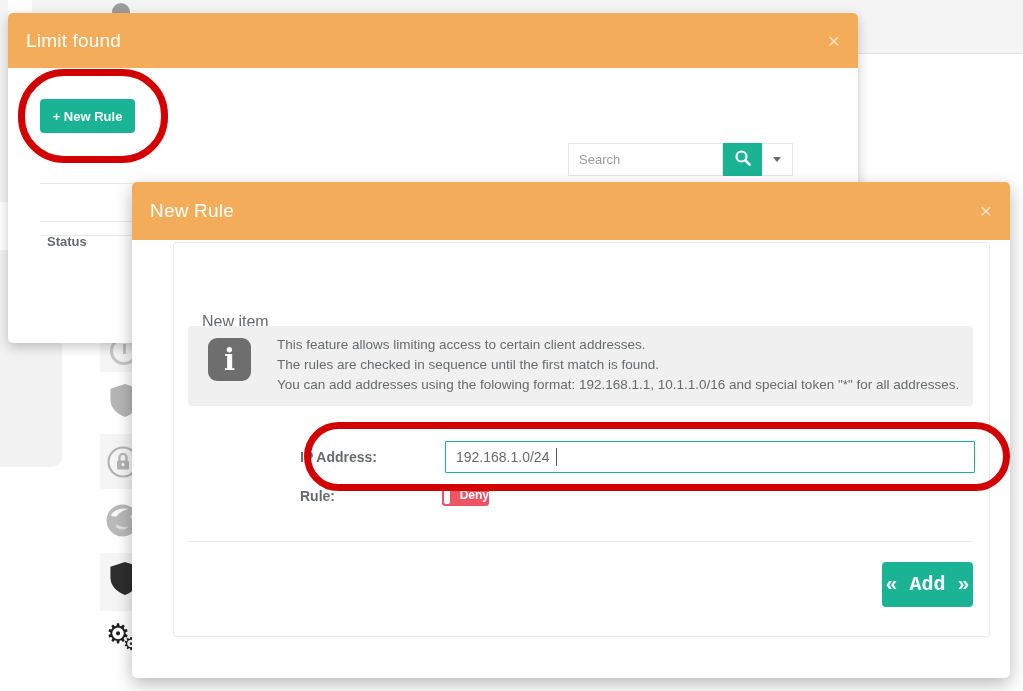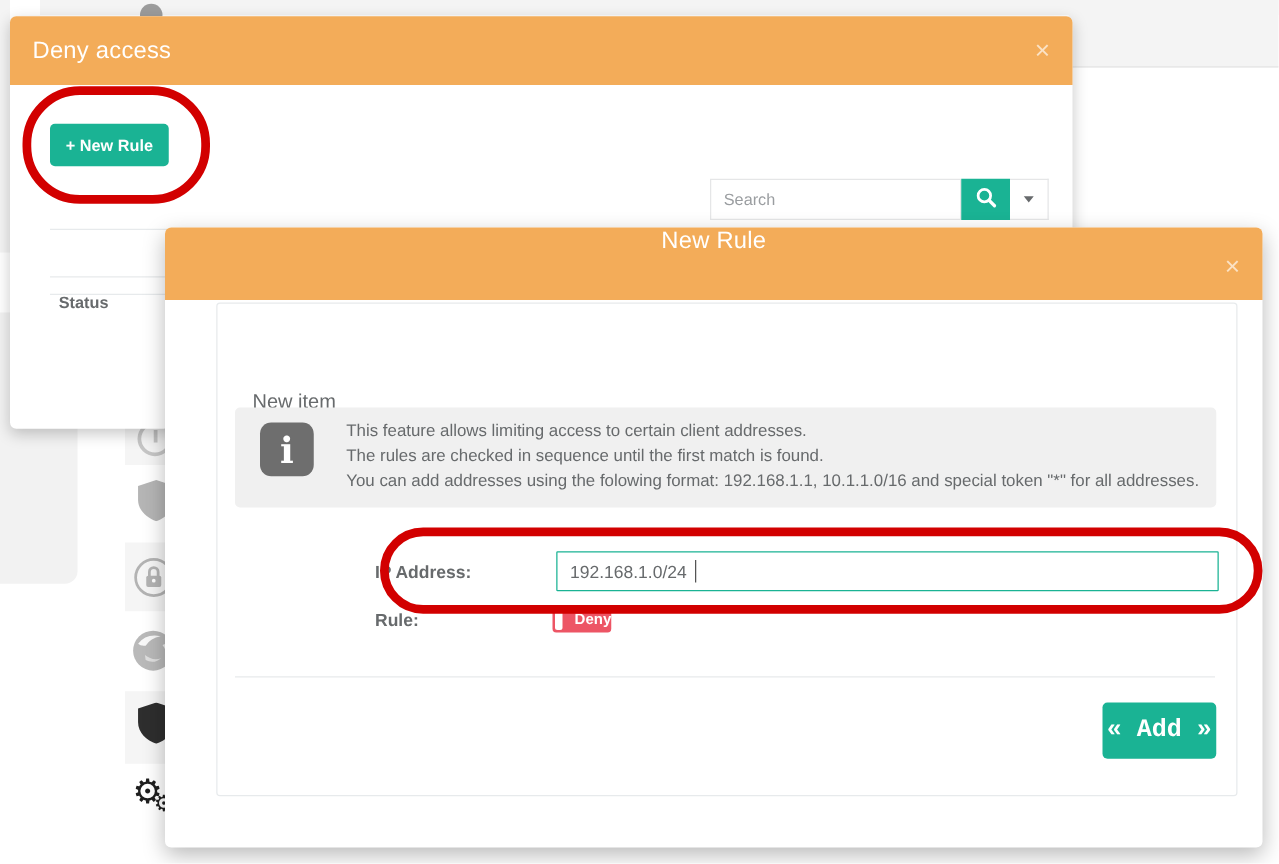--- a/index.html
+++ b/index.html
@@ -38,37 +38,37 @@
                  border-radius:5px; box-shadow:0 4px 12px rgba(0,0,0,.22); z-index:10; }
   .mheader { display:flex; align-items:center; background:#f3ac59; border-radius:5px 5px 0 0; }
   .modal-limit .mheader { height:55px; padding:0 18px; }
   .mtitle { color:#ffffff; font-size:19px; letter-spacing:.2px; }
   .mclose { margin-left:auto; color:rgba(255,255,255,.65); font-size:21px; line-height:20px; cursor:pointer; }
 
   .btn-new-rule { position:absolute; left:32px; top:86px; width:95px; height:34px;
                   background:#1ab394; border:none; border-radius:4px; color:#fff;
                   font-family:"Liberation Sans",sans-serif; font-size:13px; font-weight:bold; cursor:pointer; }
   .search-wrap { position:absolute; left:560px; top:130px; display:flex; align-items:stretch; height:33px; }
-  .search-input { width:201px; height:33px; border:1px solid #e5e6e7; border-radius:0;
+  .search-input { width:155px; height:33px; border:1px solid #e5e6e7; border-radius:0;
                   padding:0 10px; font-family:"Liberation Sans",sans-serif; font-size:13px; color:#676a6c; outline:none; }
   .search-input::placeholder { color:#9a9da0; }
   .btn-search { width:39px; height:33px; background:#1ab394; border:none; display:flex;
                 align-items:center; justify-content:center; cursor:pointer; }
   .btn-search-caret { width:31px; height:33px; background:#fff; border:1px solid #e5e6e7; border-left:none;
                       display:flex; align-items:center; justify-content:center; cursor:pointer; }
   .caret-down { width:0; height:0; border-left:4px solid transparent; border-right:4px solid transparent;
                 border-top:5px solid #676a6c; }
   .tline { position:absolute; left:32px; width:796px; height:1px; background:#e7eaec; }
   .tline1 { top:170px; } .tline2 { top:208px; } .tline3 { top:222px; }
   .status-h { position:absolute; left:39px; top:177px; font-size:13px; font-weight:bold; color:#676a6c;margin-top:44px; }
 
   
   .modal-new { left:132px; top:182px; width:878px; height:496px; background:#fff;
                border-radius:5px; box-shadow:0 6px 18px rgba(0,0,0,.28); z-index:20; }
-  .modal-new .mheader { height:58px; padding:0 18px;flex-direction:column; }
+  .modal-new .mheader { height:58px; padding:0 18px; }
   .inner-panel { position:absolute; left:41px; top:60px; width:817px; height:395px;
                  border:1px solid #e7eaec; border-radius:3px; background:#fff; }
   .section-title { position:absolute; left:70px; top:100px; font-size:16px; color:#676a6c;margin-top:31px; }
   .info-box { position:absolute; left:56px; top:144px; width:785px; height:80px;
               background:#f0f0f0; border-radius:4px; }
   .info-icon { position:absolute; left:20px; top:12px; width:43px; height:43px; background:#6e6e6e;
                border-radius:9px; color:#fff; display:flex; align-items:center; justify-content:center;
                font-family:"DejaVu Serif", serif; font-weight:bold; font-size:29px; }
   .info-text { position:absolute; left:89px; top:9px; font-size:13.5px; line-height:20px; color:#676a6c; }
   .form-label { position:absolute; left:168px; width:135px; text-align:left;
@@ -143,21 +143,21 @@
     </svg>
   </span>
 
   <div class="abs icon-gears">
     <span class="gear-big">⚙</span>
     <span class="gear-small">⚙</span>
   </div>
 
   <div class="abs modal-limit">
     <div class="mheader">
-      <span class="mtitle">Deny access</span>
+      <span class="mtitle">Limit found</span>
       <span class="mclose">×</span>
     </div>
 
     <button class="btn-new-rule">+ New Rule</button>
 
     <div class="search-wrap">
       <input class="search-input" type="text" placeholder="Search" style="">
       <button class="btn-search">
         <span>
           <svg width="18" height="18" viewBox="0 0 18 18">

